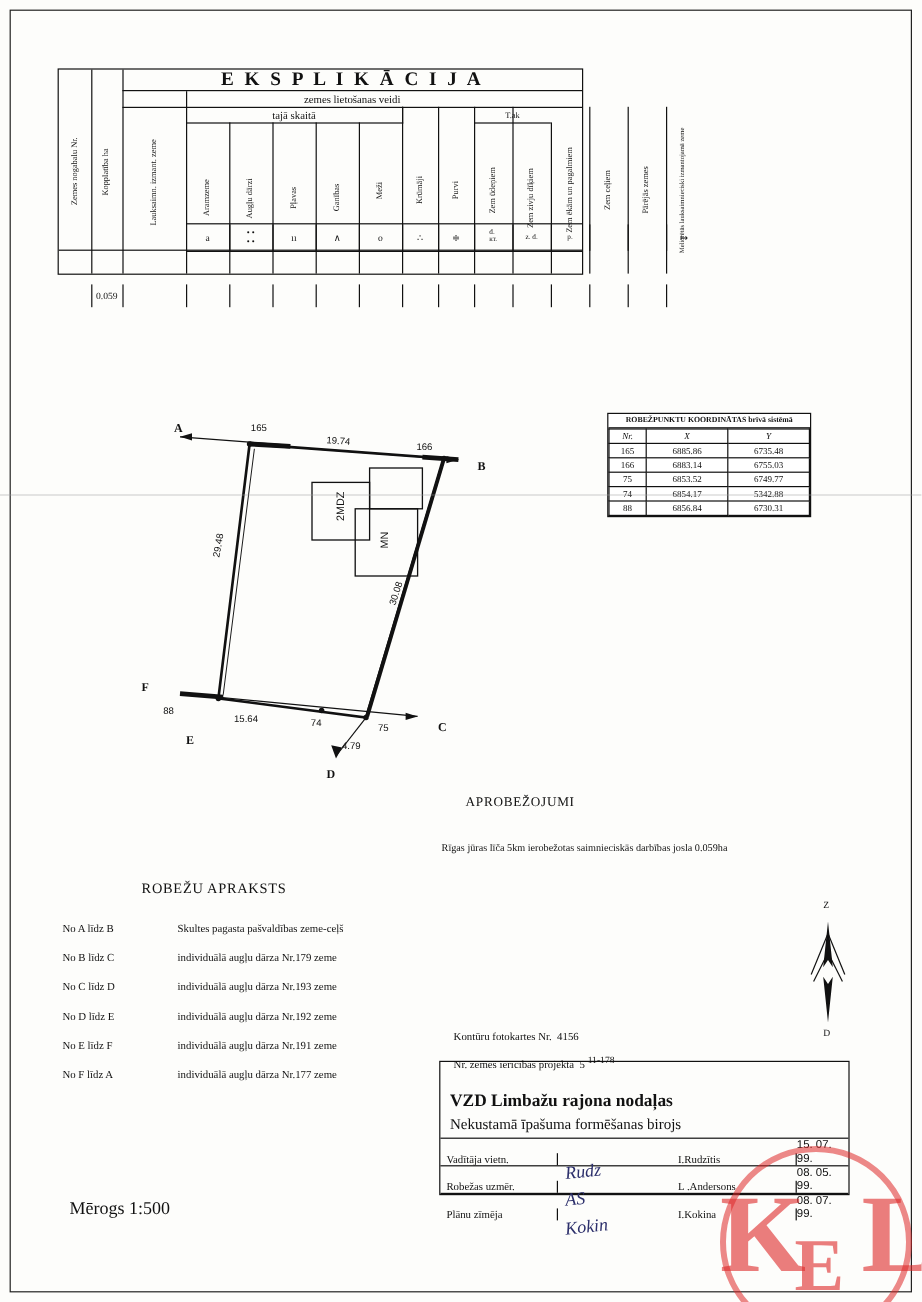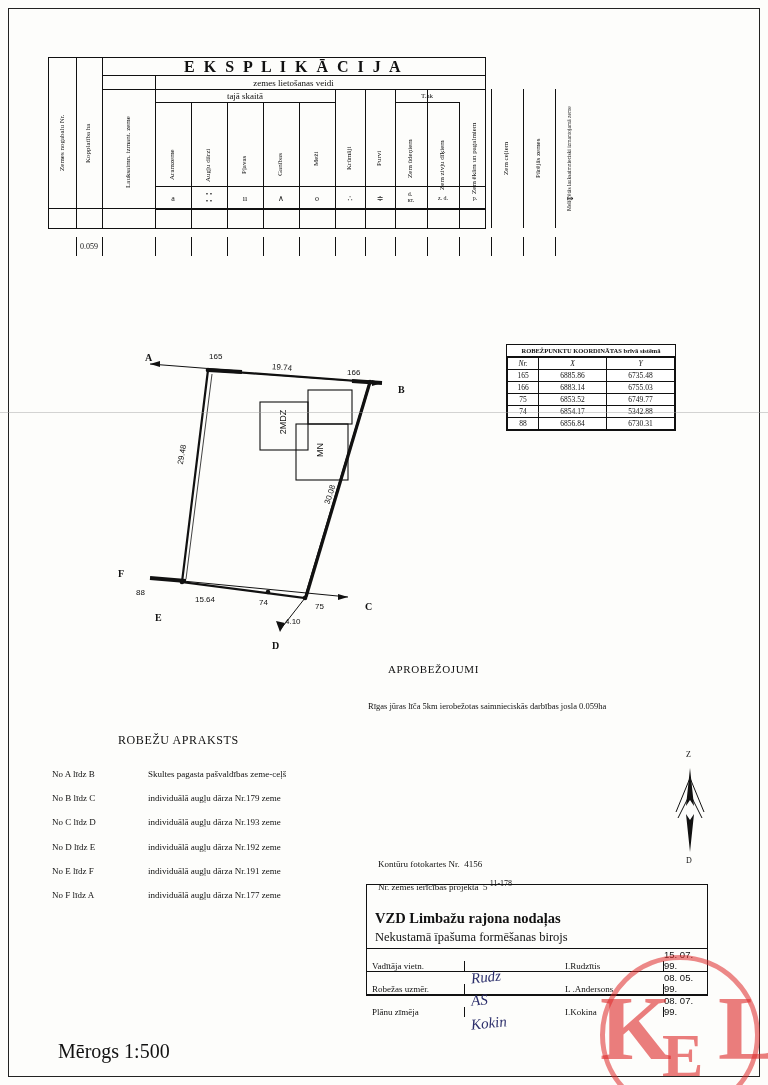--- a/index.html
+++ b/index.html
@@ -131,21 +131,21 @@
   }
   .stamp .srow:last-child{border-bottom:none;}
   .stamp .c1{width:92px;border-right:1px solid #111;display:flex;align-items:center;padding-left:5px;font-size:9px;}
   .stamp .c2{width:93px;border-right:1px solid #111;position:relative;}
   .stamp .c3{width:98px;border-right:1px solid #111;display:flex;align-items:center;padding-left:6px;font-size:9px;}
   .stamp .c4{flex:1;display:flex;align-items:center;justify-content:center;font-size:9.5px;font-family:"Liberation Sans",sans-serif;}
   .sig{position:absolute;left:6px;top:-2px;font-family:"Liberation Serif",serif;
        font-style:italic;font-size:15px;color:#2c2f6b;transform:rotate(-6deg);}
 
   .merogs{
-    position:absolute;left:58px;top:1040px;font-size:20px;
+    position:absolute;left:58px;top:1000px;font-size:15px;
   }
 
   
   .north{position:absolute;left:672px;top:760px;width:36px;height:100px;}
 
   
   .redstamp{position:absolute;pointer-events:none;}
   .rs-circle{
     left:600px;top:955px;width:150px;height:150px;
     border:5px solid rgba(222,40,40,.55);border-radius:50%;
@@ -337,21 +337,21 @@
     <div class="num" style="left:89px;top:12px;">165</div>
     <div class="num" style="left:227px;top:28px;">166</div>
     <div class="num" style="left:195px;top:262px;">75</div>
     <div class="num" style="left:139px;top:258px;">74</div>
     <div class="num" style="left:16px;top:248px;">88</div>
 
     <div class="num" style="left:152px;top:23px;transform:rotate(4deg);">19.74</div>
     <div class="num" style="left:52px;top:110px;transform:rotate(-80deg);">29.48</div>
     <div class="num" style="left:200px;top:150px;transform:rotate(-72deg);">30.08</div>
     <div class="num" style="left:75px;top:255px;">15.64</div>
-    <div class="num" style="left:165px;top:277px;">4.10</div>
+    <div class="num" style="left:165px;top:277px;">4.79</div>
 
     <div class="num" style="left:151px;top:77px;transform:rotate(-90deg);font-size:9px;">2MDZ</div>
     <div class="num" style="left:193px;top:105px;transform:rotate(-90deg);font-size:9px;">MN</div>
   </div>
 
   <div class="north">
     <svg width="36" height="100" viewBox="0 0 36 100">
       <polygon points="18,8 22,46 18,40 14,46" fill="#111"></polygon>
       <polygon points="18,92 14,54 18,60 22,54" fill="#111"></polygon>
       <line x1="18" y1="18" x2="4" y2="52" stroke="#111" stroke-width="1"></line>

